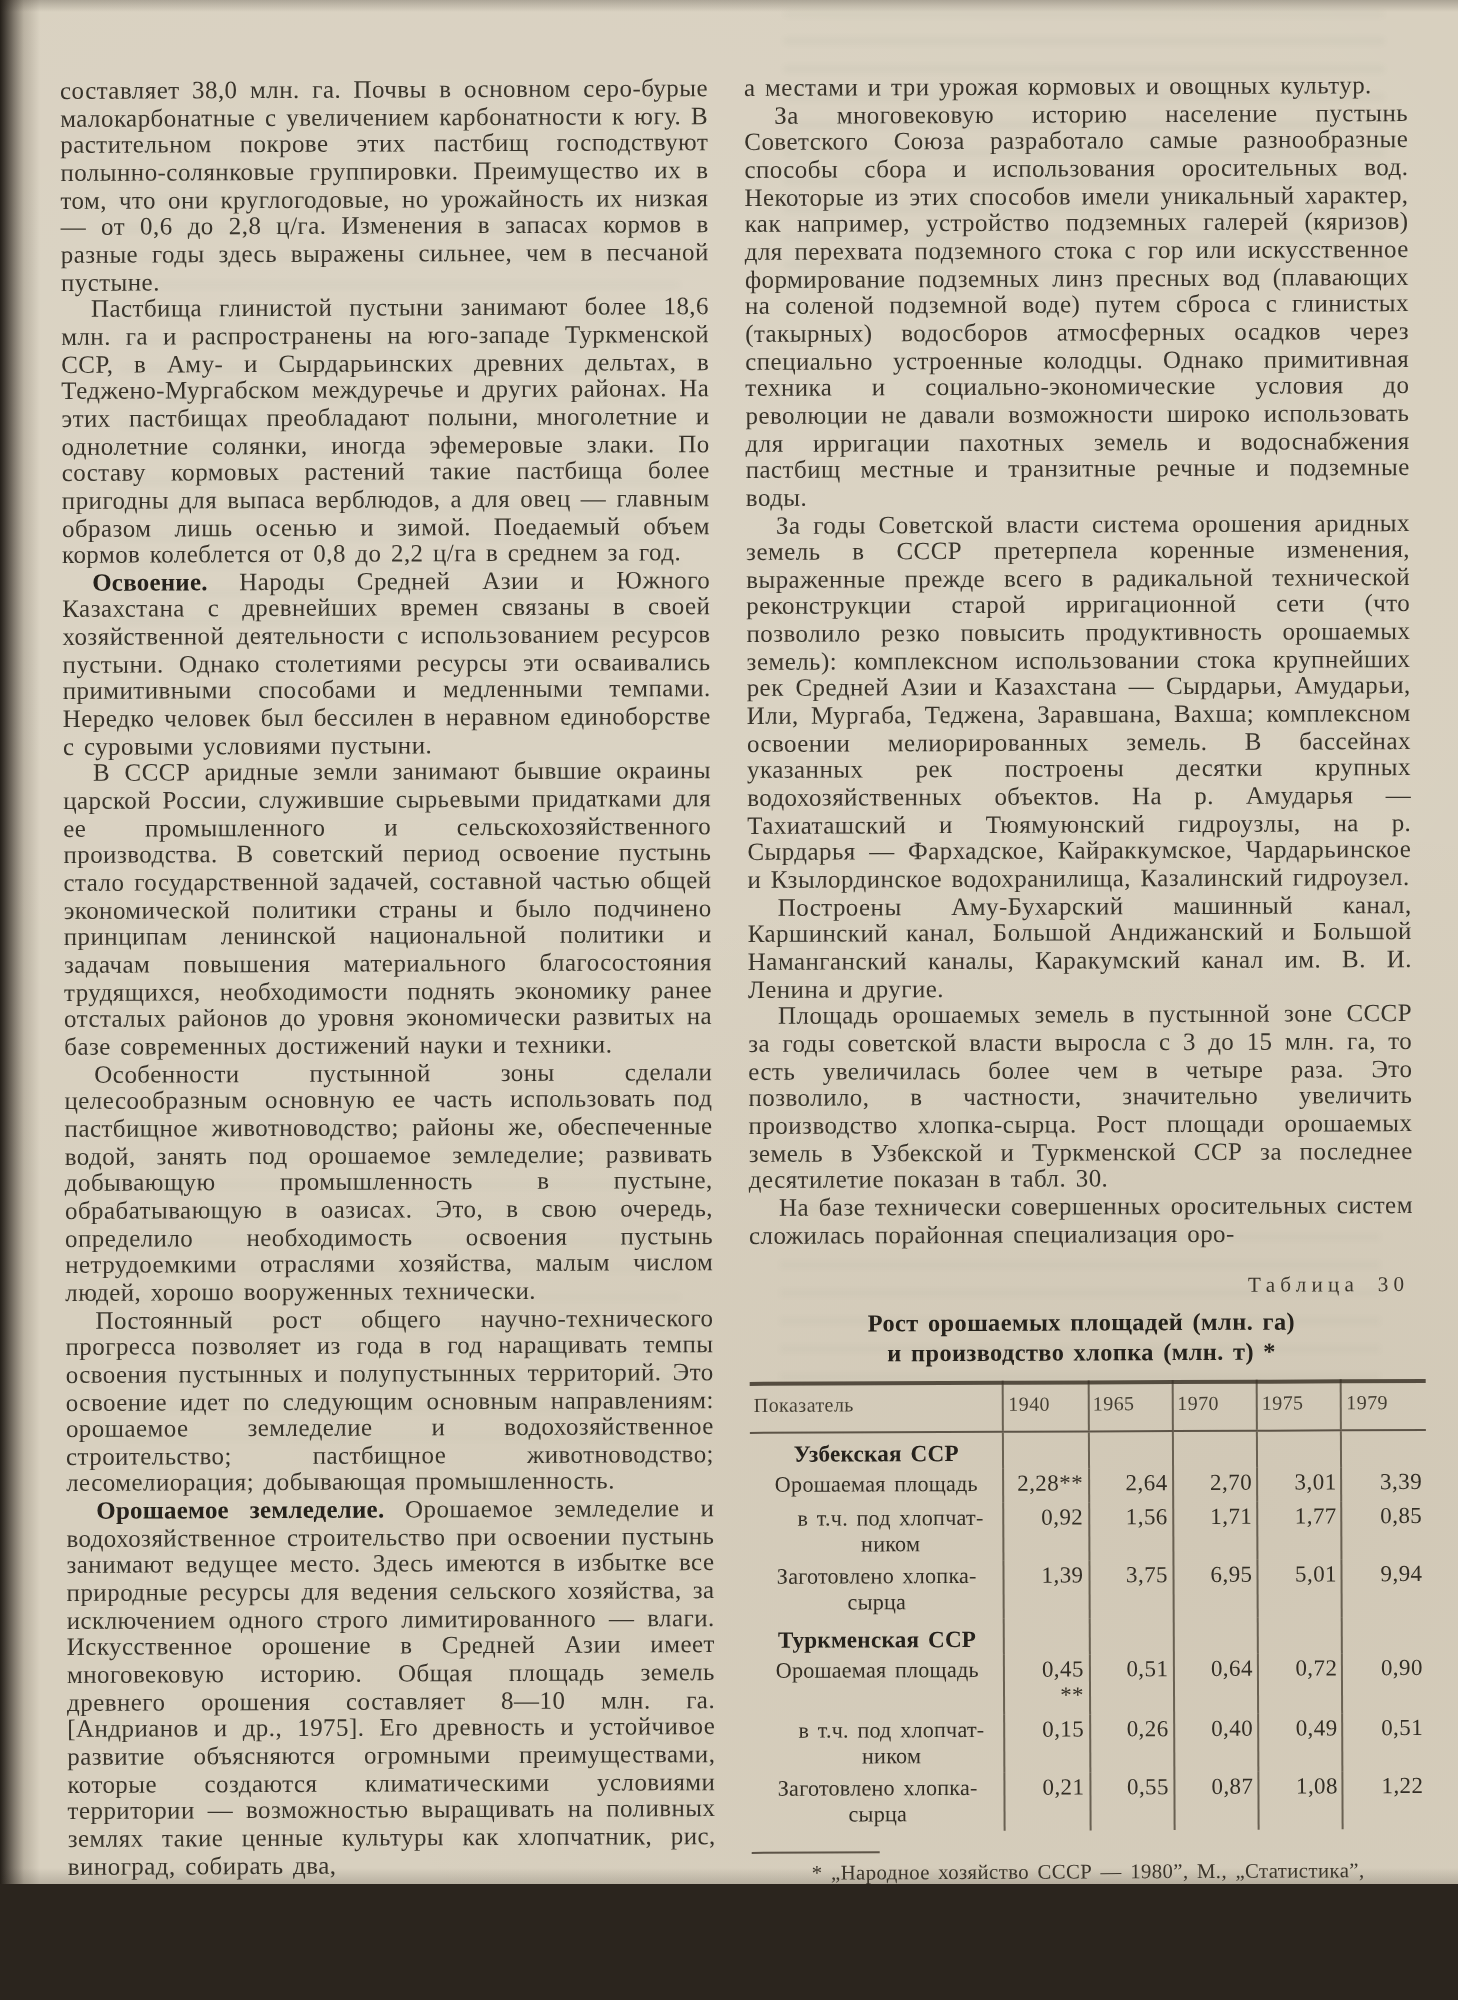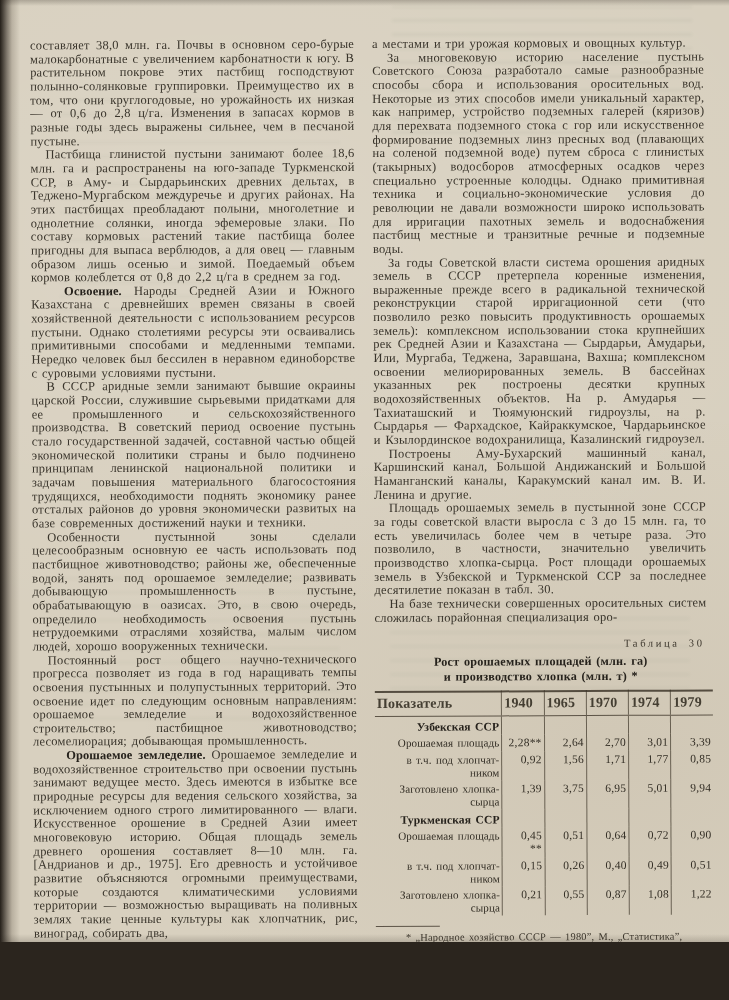--- a/index.html
+++ b/index.html
@@ -48,49 +48,49 @@
   }
   .col{
     position:absolute;top:38px;width:324px;
     font-size:12.5px;line-height:13.65px;text-align:justify;
     letter-spacing:0.22px;word-spacing:1.4px;
   }
   .col-left{left:32px;}
   .col-right{left:374px;width:332px;}
   .para{margin:0;}
   .para.ind{text-indent:15px;}
-  .para b{color:#26221c;letter-spacing:0.1px;margin-left:18px;}
+  .para b{color:#26221c;letter-spacing:0.1px;}
 
   
   .table-block{margin-top:13px;}
   .table-label{
     text-align:right;font-size:10.6px;letter-spacing:2.6px;
     padding-right:2px;color:#3c362c;word-spacing:4px;
   }
   .table-title{
     text-align:center;font-weight:bold;font-size:12.2px;line-height:14.8px;
     margin-top:3px;color:#26221c;letter-spacing:0.2px;
   }
   table.dtable{
     border-collapse:collapse;table-layout:fixed;width:338px;margin-top:7px;
     border-top:2px solid rgba(62,54,42,0.85);
   }
   table.dtable col.c0{width:126px;}
   table.dtable col.cn{width:42px;}
   .dtable th{
-    font-weight:bold;font-size:14px;padding:4px 2px 5px;
+    font-weight:normal;font-size:10px;padding:4px 2px 5px;
     border-bottom:1px solid rgba(62,54,42,0.8);color:#443e32;
   }
   .dtable th + th, .dtable td + td{border-left:1px solid rgba(70,61,48,0.75);}
   .dtable td{
     font-size:11.5px;text-align:right;vertical-align:top;padding:2px 2px 1px;
     color:#332e25;
   }
   .dtable td.lbl{
-    text-align:right;font-size:11.1px;white-space:pre-line;line-height:13px;
+    text-align:center;font-size:11.1px;white-space:pre-line;line-height:13px;
     padding-left:2px;letter-spacing:0.1px;
   }
   .dtable td.lbl.ind{padding-left:16px;}
   .dtable tr.section td.lbl{font-weight:bold;font-size:11.6px;padding-top:4px;color:#26221c;}
 
   .footnotes{margin-top:10px;}
   .fn-rule{width:64px;border-top:1px solid rgba(62,54,42,0.8);margin-bottom:5px;}
   .footnote{margin:4px;font-size:10.4px;line-height:12.5px;text-indent:26px;text-align:left;
     letter-spacing:0.2px;color:#3c362c;}
 
@@ -144,21 +144,21 @@
               <col class="cn">
               <col class="cn">
               <col class="cn">
           </colgroup>
           <thead>
             <tr id="table-head-row">
                 <th>Показатель</th>
                 <th>1940</th>
                 <th>1965</th>
                 <th>1970</th>
-                <th>1974</th>
+                <th>1975</th>
                 <th>1979</th>
               </tr>
           </thead>
           <tbody id="table-body">
               <tr class="section">
                 <td class="lbl">Узбекская ССР</td>
                 <td></td>
                 <td></td>
                 <td></td>
                 <td></td>

